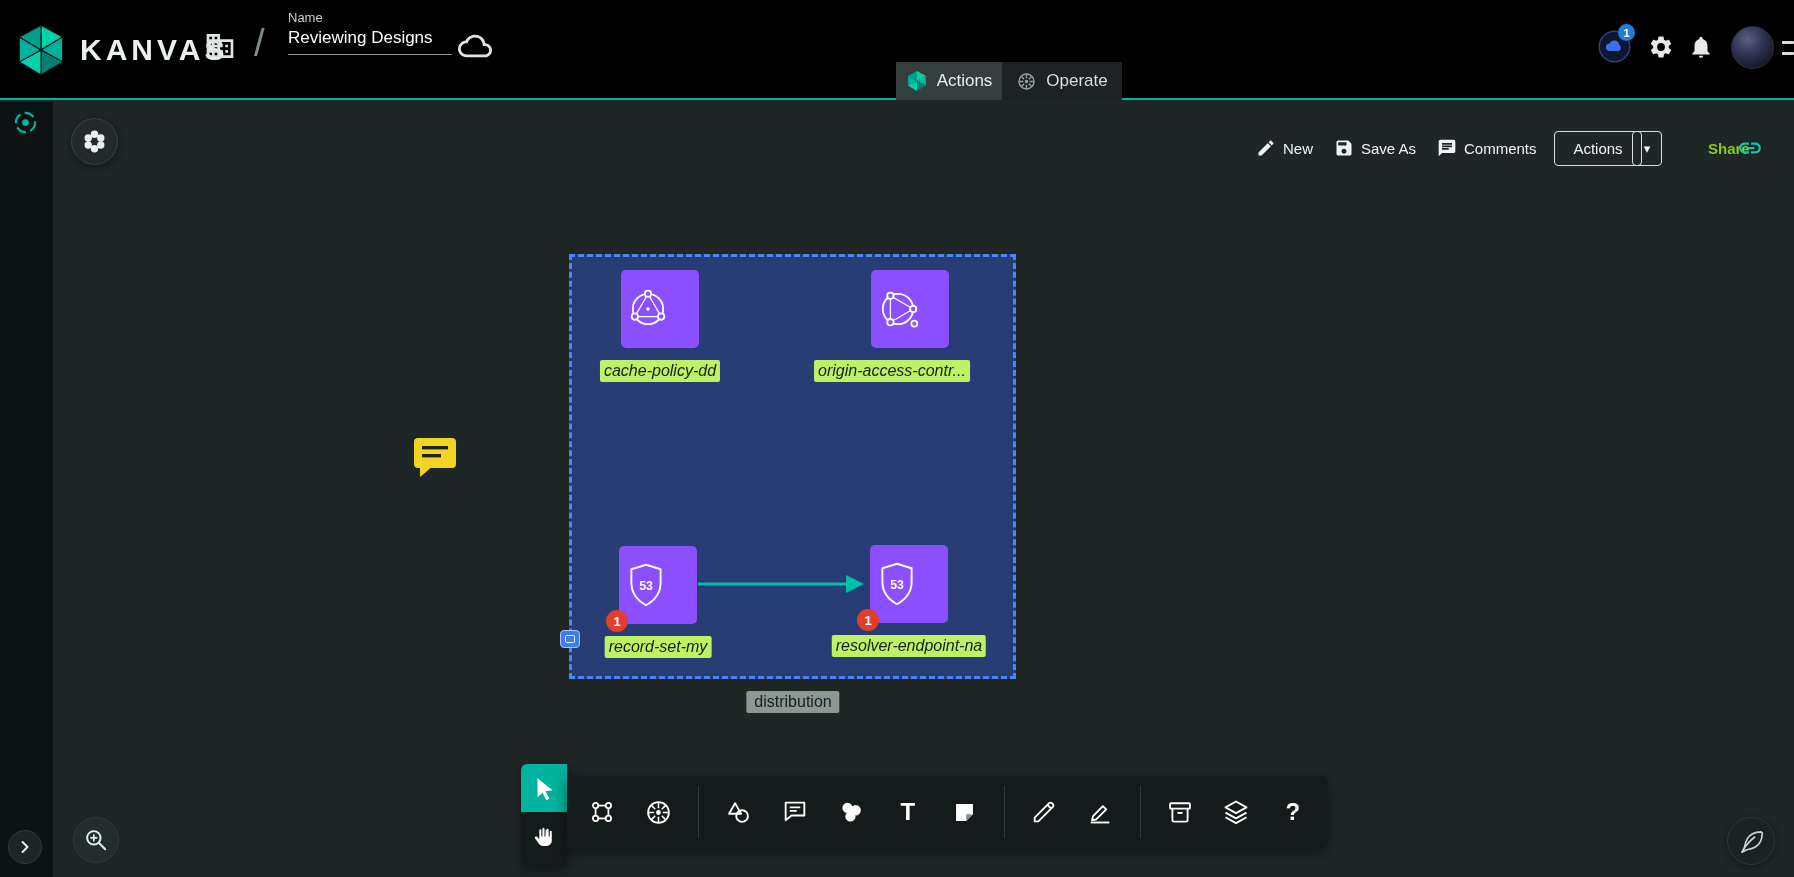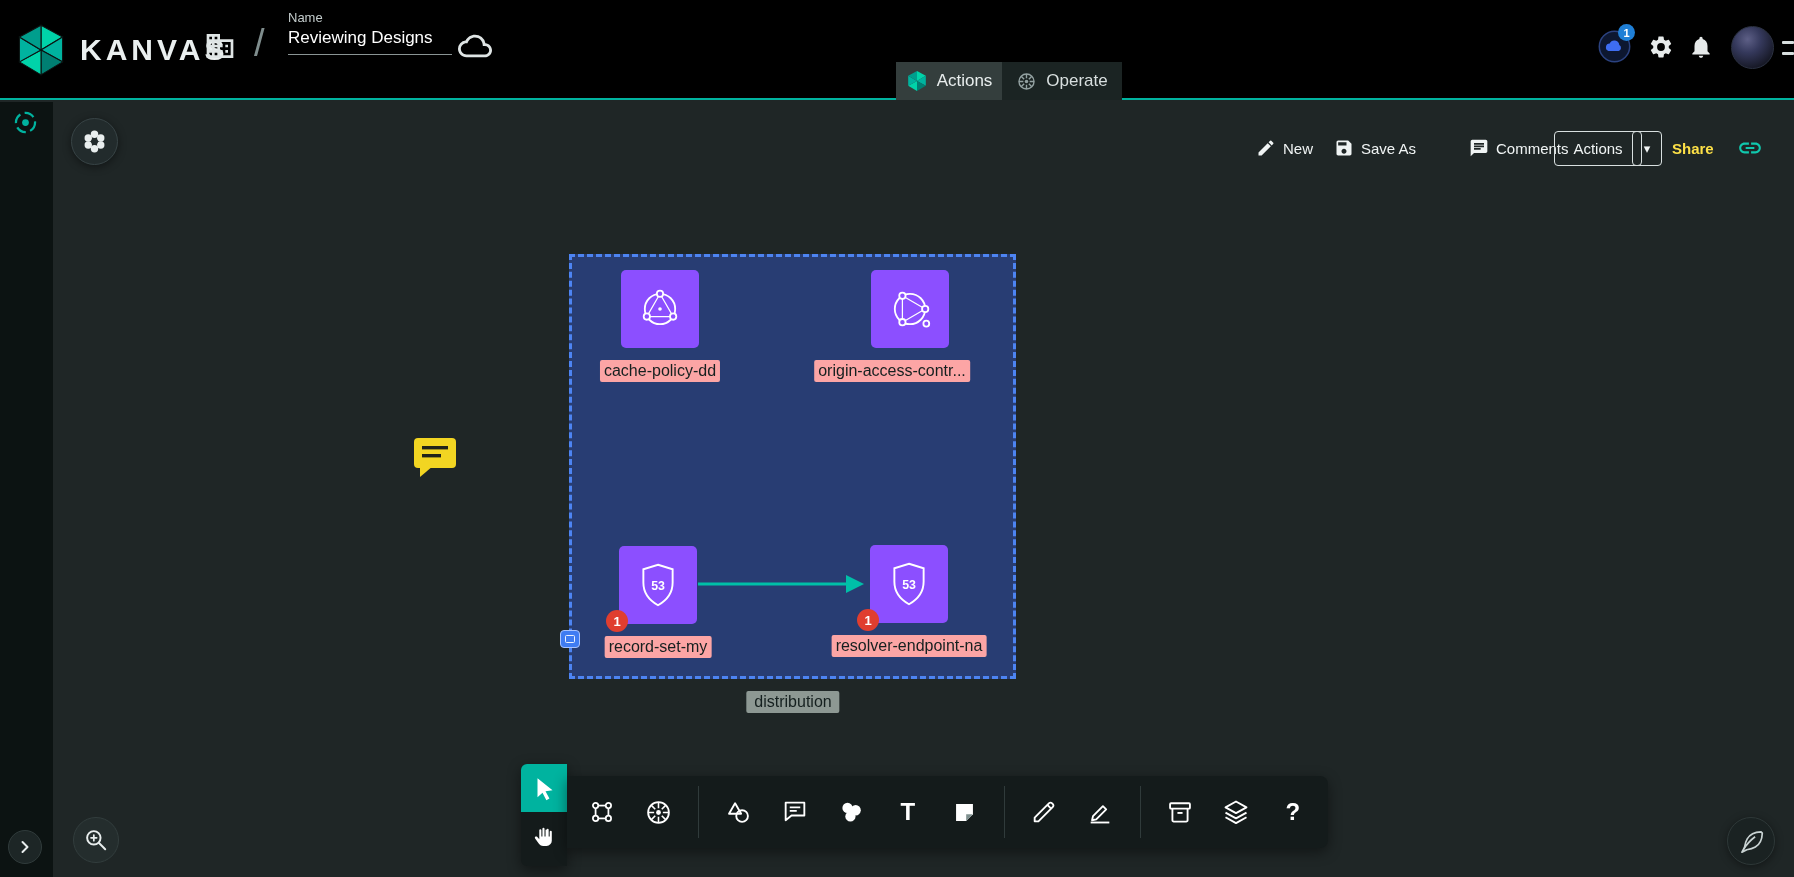--- a/index.html
+++ b/index.html
@@ -44,34 +44,34 @@
     background:#1d2626;border:1px solid #303b3b;display:flex;align-items:center;justify-content:center;cursor:pointer;}
 
   
   #canvas-menu-button{position:absolute;left:71px;top:118px;width:47px;height:47px;border-radius:50%;
     background:#222b2c;border:1px solid #384446;display:flex;align-items:center;justify-content:center;
     cursor:pointer;z-index:10;box-shadow:0 2px 8px rgba(0,0,0,.45);}
   .cv-btn{position:absolute;top:130px;height:36px;display:flex;align-items:center;gap:7px;background:none;
     border:none;color:#f0f4f4;font-size:15px;cursor:pointer;z-index:10;}
   #btn-new{left:1256px;}
   #btn-saveas{left:1334px;}
-  #btn-comments{left:1469px;justify-content:center;}
+  #btn-comments{left:1437px;justify-content:center;}
   #btn-actions{left:1554px;width:88px;height:35px;border:1.5px solid #d9e0e0;border-radius:4px;justify-content:center;top:131px;}
   #btn-actions-caret{left:1632px;width:30px;height:35px;border:1.5px solid #d9e0e0;border-radius:4px;
     justify-content:center;top:131px;font-size:13px;}
-  #btn-share{left:1672px;color:#fde047;font-weight:bold;}
+  #btn-share{left:1708px;color:#84cc16;font-weight:bold;}
   #btn-link{left:1737px;}
 
   
   #selection-group{position:absolute;left:569px;top:254px;width:447px;height:425px;
     background:rgba(50,92,210,0.45);border:3px dashed #4d84f2;z-index:5;cursor:move;}
   .dnode{position:absolute;width:78px;height:78px;background:#8C4FFF;border-radius:5px;display:flex;
-    align-items:center;justify-content:center;cursor:pointer;}
-  .node-label{position:absolute;transform:translateX(-50%);background:#fca5a5;color:#15201f;
-    font-size:16px;padding:2px 4px;border-radius:2px;white-space:nowrap;}
+    align-items:center;justify-content:flex-start;cursor:pointer;}
+  .node-label{position:absolute;transform:translateX(-50%);background:#bef264;color:#15201f;
+    font-size:16px;padding:2px 4px;border-radius:2px;white-space:nowrap;font-style:italic;}
   .count-badge{position:absolute;left:-13px;bottom:-8px;width:22px;height:22px;border-radius:50%;
     background:#E03E2F;color:#fff;font-size:13px;font-weight:bold;display:flex;align-items:center;justify-content:center;}
   #group-label{position:absolute;left:793px;top:691px;transform:translateX(-50%);background:#8d9893;
     color:#15201f;font-size:16px;padding:2px 8px;border-radius:2px;z-index:6;white-space:nowrap;}
   #edge-arrow{position:absolute;left:122px;top:311px;}
   #group-handle{position:absolute;left:-12px;top:373px;width:20px;height:18px;background:#3f7cf2;
     border:1px solid #a9c4ff;border-radius:4px;cursor:pointer;display:flex;align-items:center;justify-content:center;}
   #comment-marker{position:absolute;left:414px;top:438px;background:none;border:none;cursor:pointer;z-index:6;}
 
   

